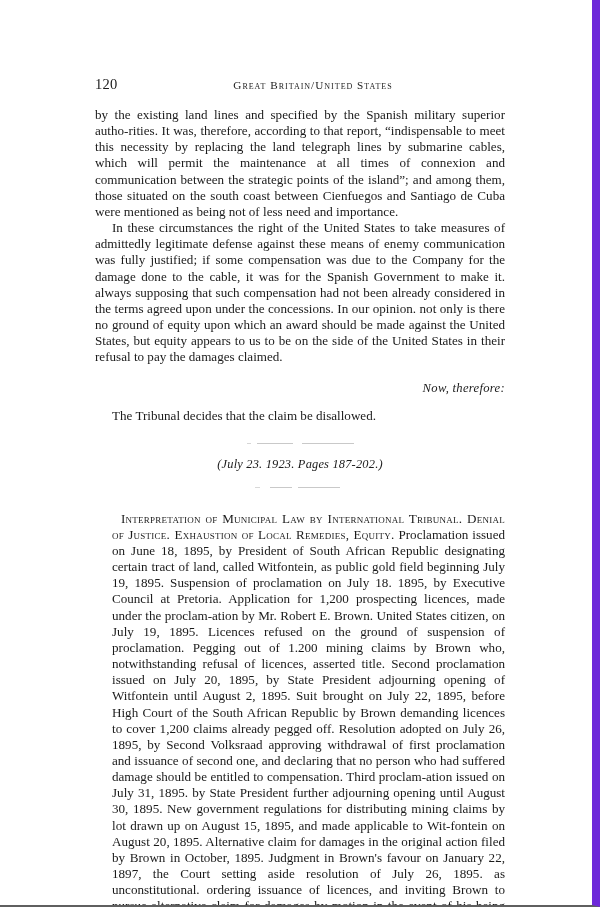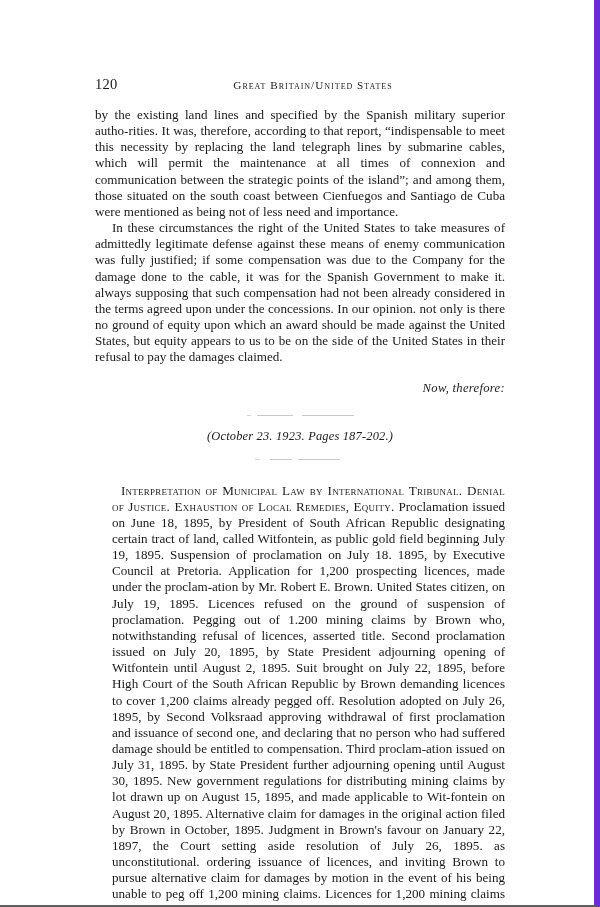--- a/index.html
+++ b/index.html
@@ -12,21 +12,21 @@
     height: 907px;
     font-family: "Liberation Serif", "DejaVu Serif", serif;
     color: #1a1a1a;
   }
   .page {
     position: relative;
     width: 600px;
     height: 907px;
     background: #ffffff;
     box-sizing: border-box;
-    border-right: 6px solid #6d28d9;
+    border-right: 8px solid #6d28d9;
     border-bottom: 2px solid #5f5f5f;
     overflow: hidden;
   }
   .content {
     position: absolute;
     left: 95px;
     top: 0;
     width: 410px;
   }
 
@@ -148,29 +148,30 @@
       <div class="folio">120</div>
       <div class="runhead-title">Great Britain/United States</div>
     </div>
 
     <p class="para first">by the existing land lines and specified by the Spanish military superior autho-rities. It was, therefore, according to that report, “indispensable to meet this necessity by replacing the land telegraph lines by submarine cables, which will permit the maintenance at all times of connexion and communication between the strategic points of the island”; and among them, those situated on the south coast between Cienfuegos and Santiago de Cuba were mentioned as being not of less need and importance.</p>
 
     <p class="para indent">In these circumstances the right of the United States to take measures of admittedly legitimate defense against these means of enemy communication was fully justified; if some compensation was due to the Company for the damage done to the cable, it was for the Spanish Government to make it. always supposing that such compensation had not been already considered in the terms agreed upon under the concessions. In our opinion. not only is there no ground of equity upon which an award should be made against the United States, but equity appears to us to be on the side of the United States in their refusal to pay the damages claimed.</p>
 
     <div class="now-therefore">Now, therefore:</div>
 
+    <div class="decision">The Tribunal decides that the claim be disallowed.</div>
 
     <div class="ornament">
       <span class="seg a"></span>
       <span class="seg b"></span>
       <span class="seg c"></span>
     </div>
 
 
-    <div class="case-date">(October 23. 1923. Pages 187-202.)</div>
+    <div class="case-date">(July 23. 1923. Pages 187-202.)</div>
 
     <div class="ornament ornament2">
       <span class="seg a"></span>
       <span class="seg b"></span>
       <span class="seg c"></span>
     </div>
 
     <p class="headnote">
       <span class="kw">Interpretation of Municipal Law by International Tribunal. Denial of Justice. Exhaustion of Local Remedies, Equity.</span><span> Proclamation issued on June 18, 1895, by President of South African Republic designating certain tract of land, called Witfontein, as public gold field beginning July 19, 1895. Suspension of proclamation on July 18. 1895, by Executive Council at Pretoria. Application for 1,200 prospecting licences, made under the proclam-ation by Mr. Robert E. Brown. United States citizen, on July 19, 1895. Licences refused on the ground of suspension of proclamation. Pegging out of 1.200 mining claims by Brown who, notwithstanding refusal of licences, asserted title. Second proclamation issued on July 20, 1895, by State President adjourning opening of Witfontein until August 2, 1895. Suit brought on July 22, 1895, before High Court of the South African Republic by Brown demanding licences to cover 1,200 claims already pegged off. Resolution adopted on July 26, 1895, by Second Volksraad approving withdrawal of first proclamation and issuance of second one, and declaring that no person who had suffered damage should be entitled to compensation. Third proclam-ation issued on July 31, 1895. by State President further adjourning opening until August 30, 1895. New government regulations for distributing mining claims by lot drawn up on August 15, 1895, and made applicable to Wit-fontein on August 20, 1895. Alternative claim for damages in the original action filed by Brown in October, 1895. Judgment in Brown's favour on January 22, 1897, the Court setting aside resolution of July 26, 1895. as unconstitutional. ordering issuance of licences, and inviting Brown to pursue alternative claim for damages by motion in the event of his being unable to peg off 1,200 mining claims. Licences for 1,200 mining claims of no practical value issued on February 9, 1897. Damages sought by Brown by motion, notice of which given on December 10, 1897. Chief Justice dismissed from</span>
     </p>

